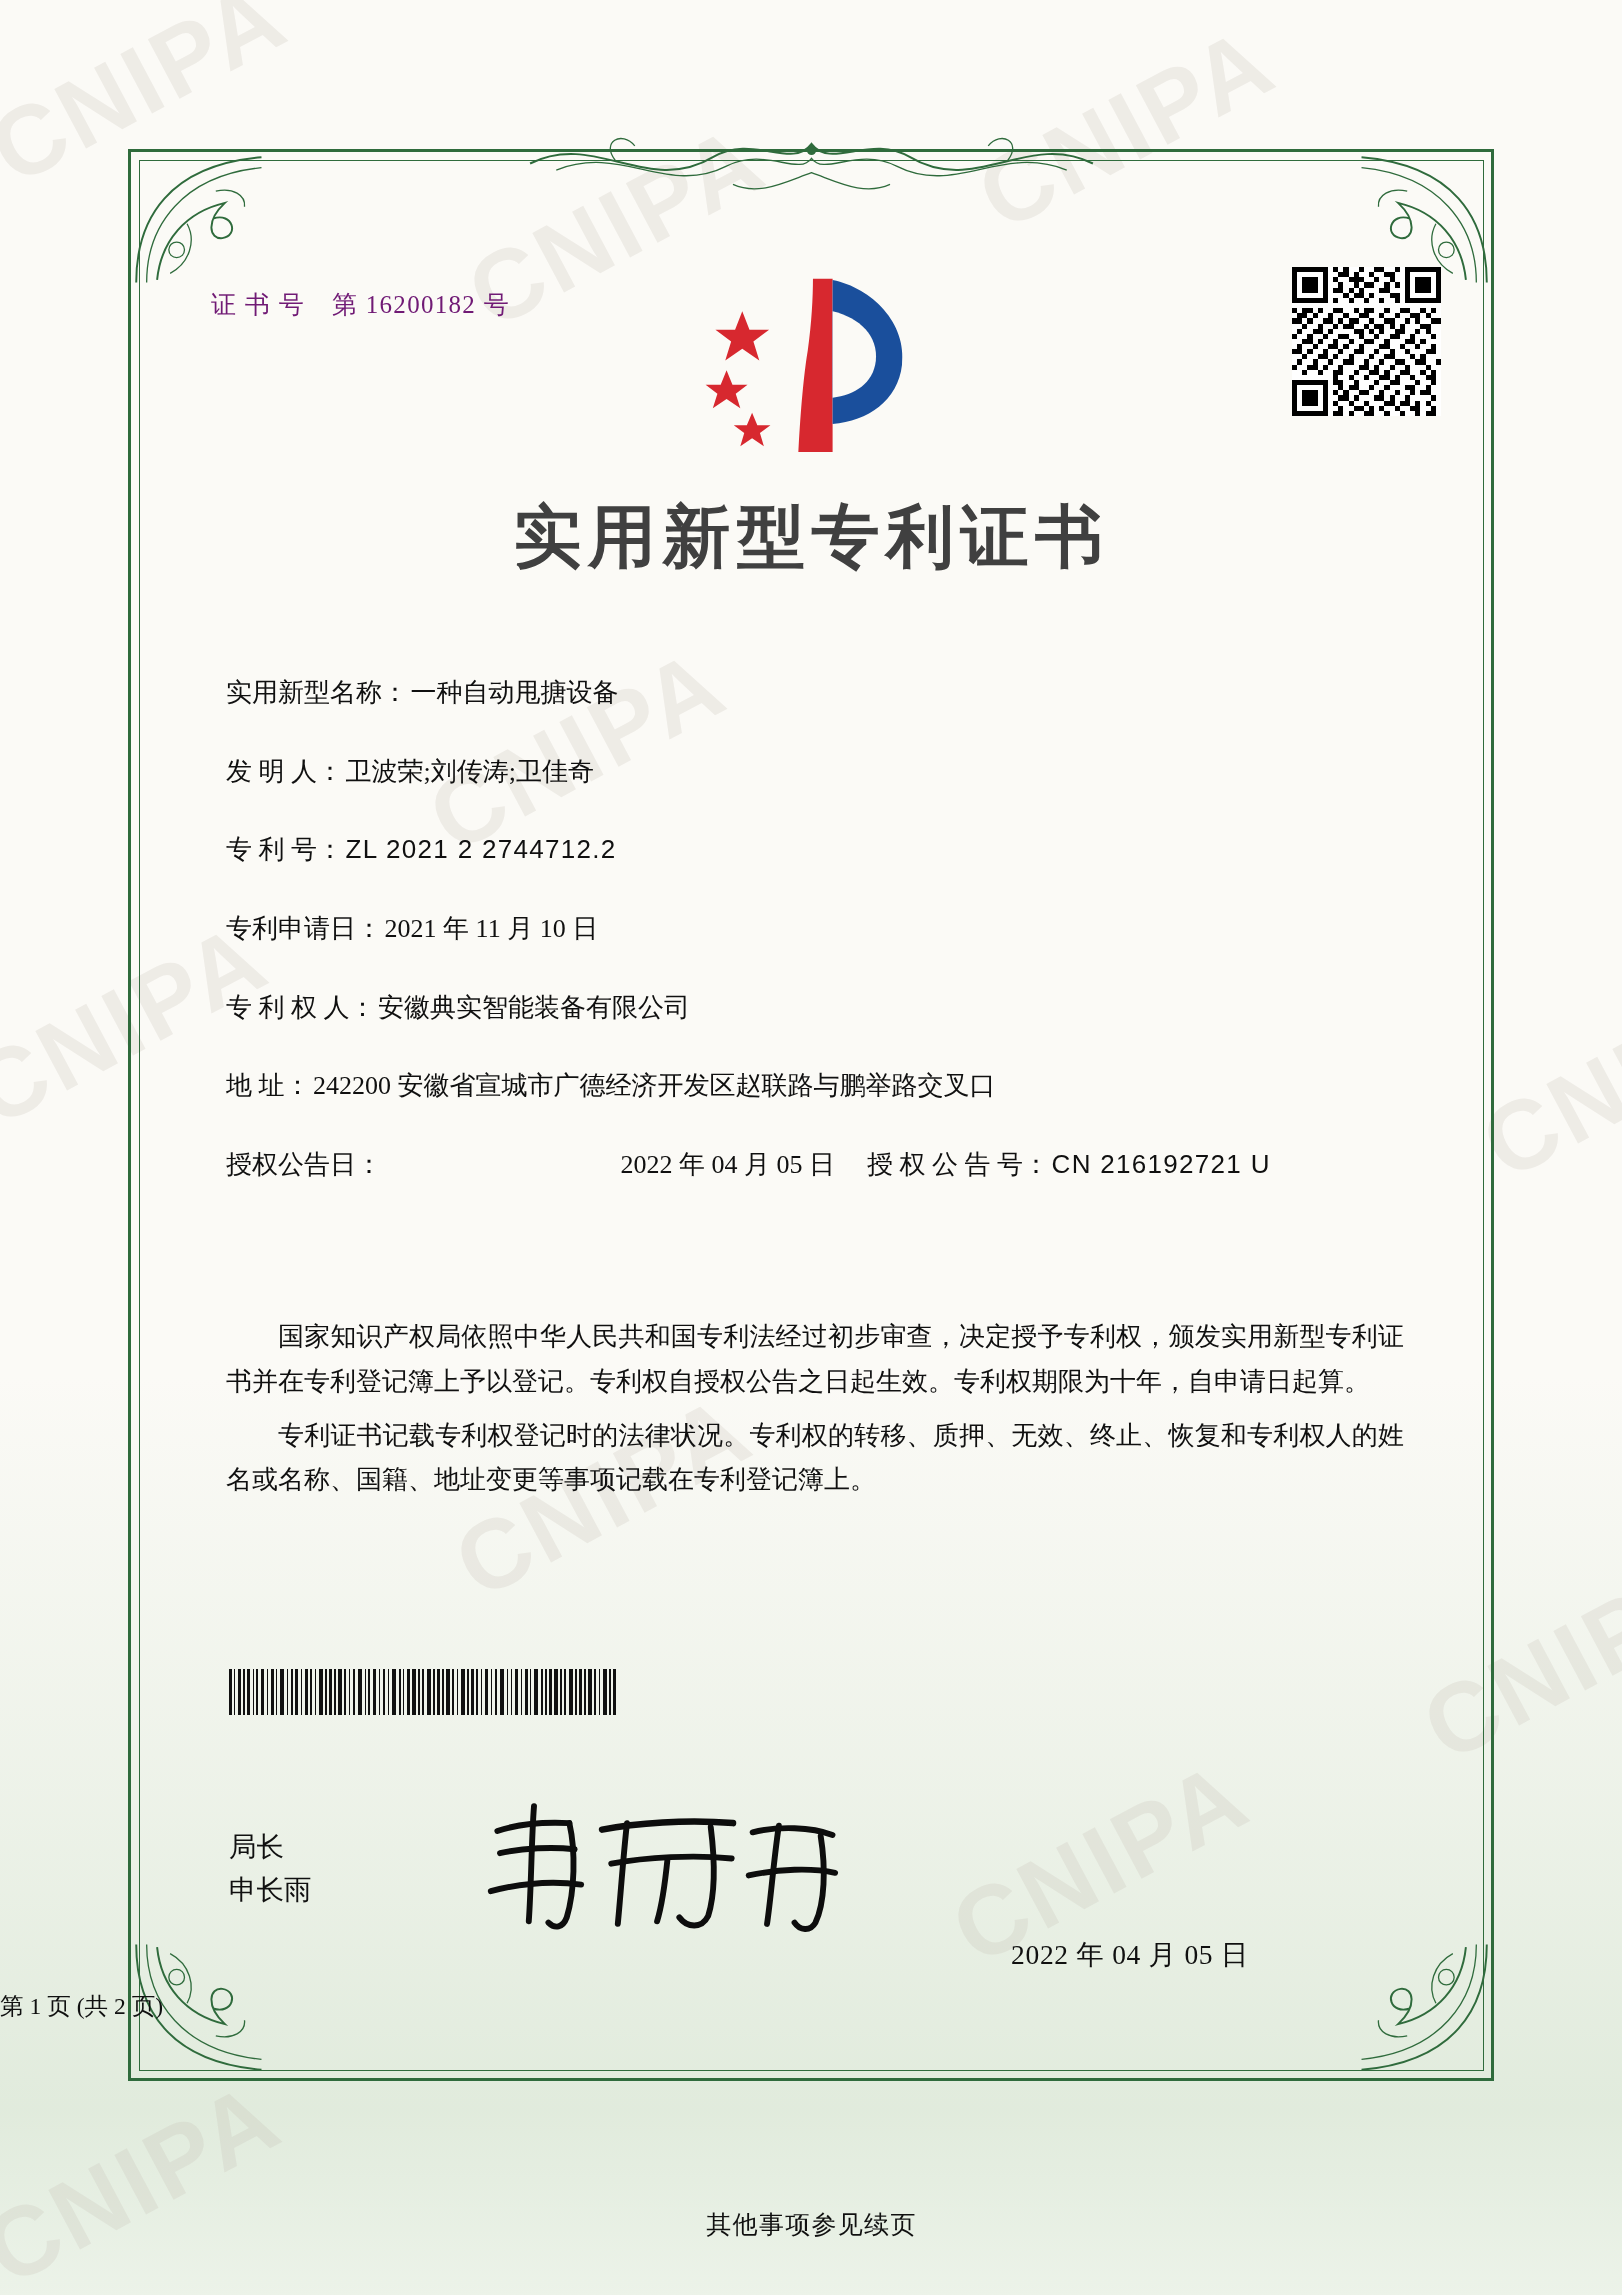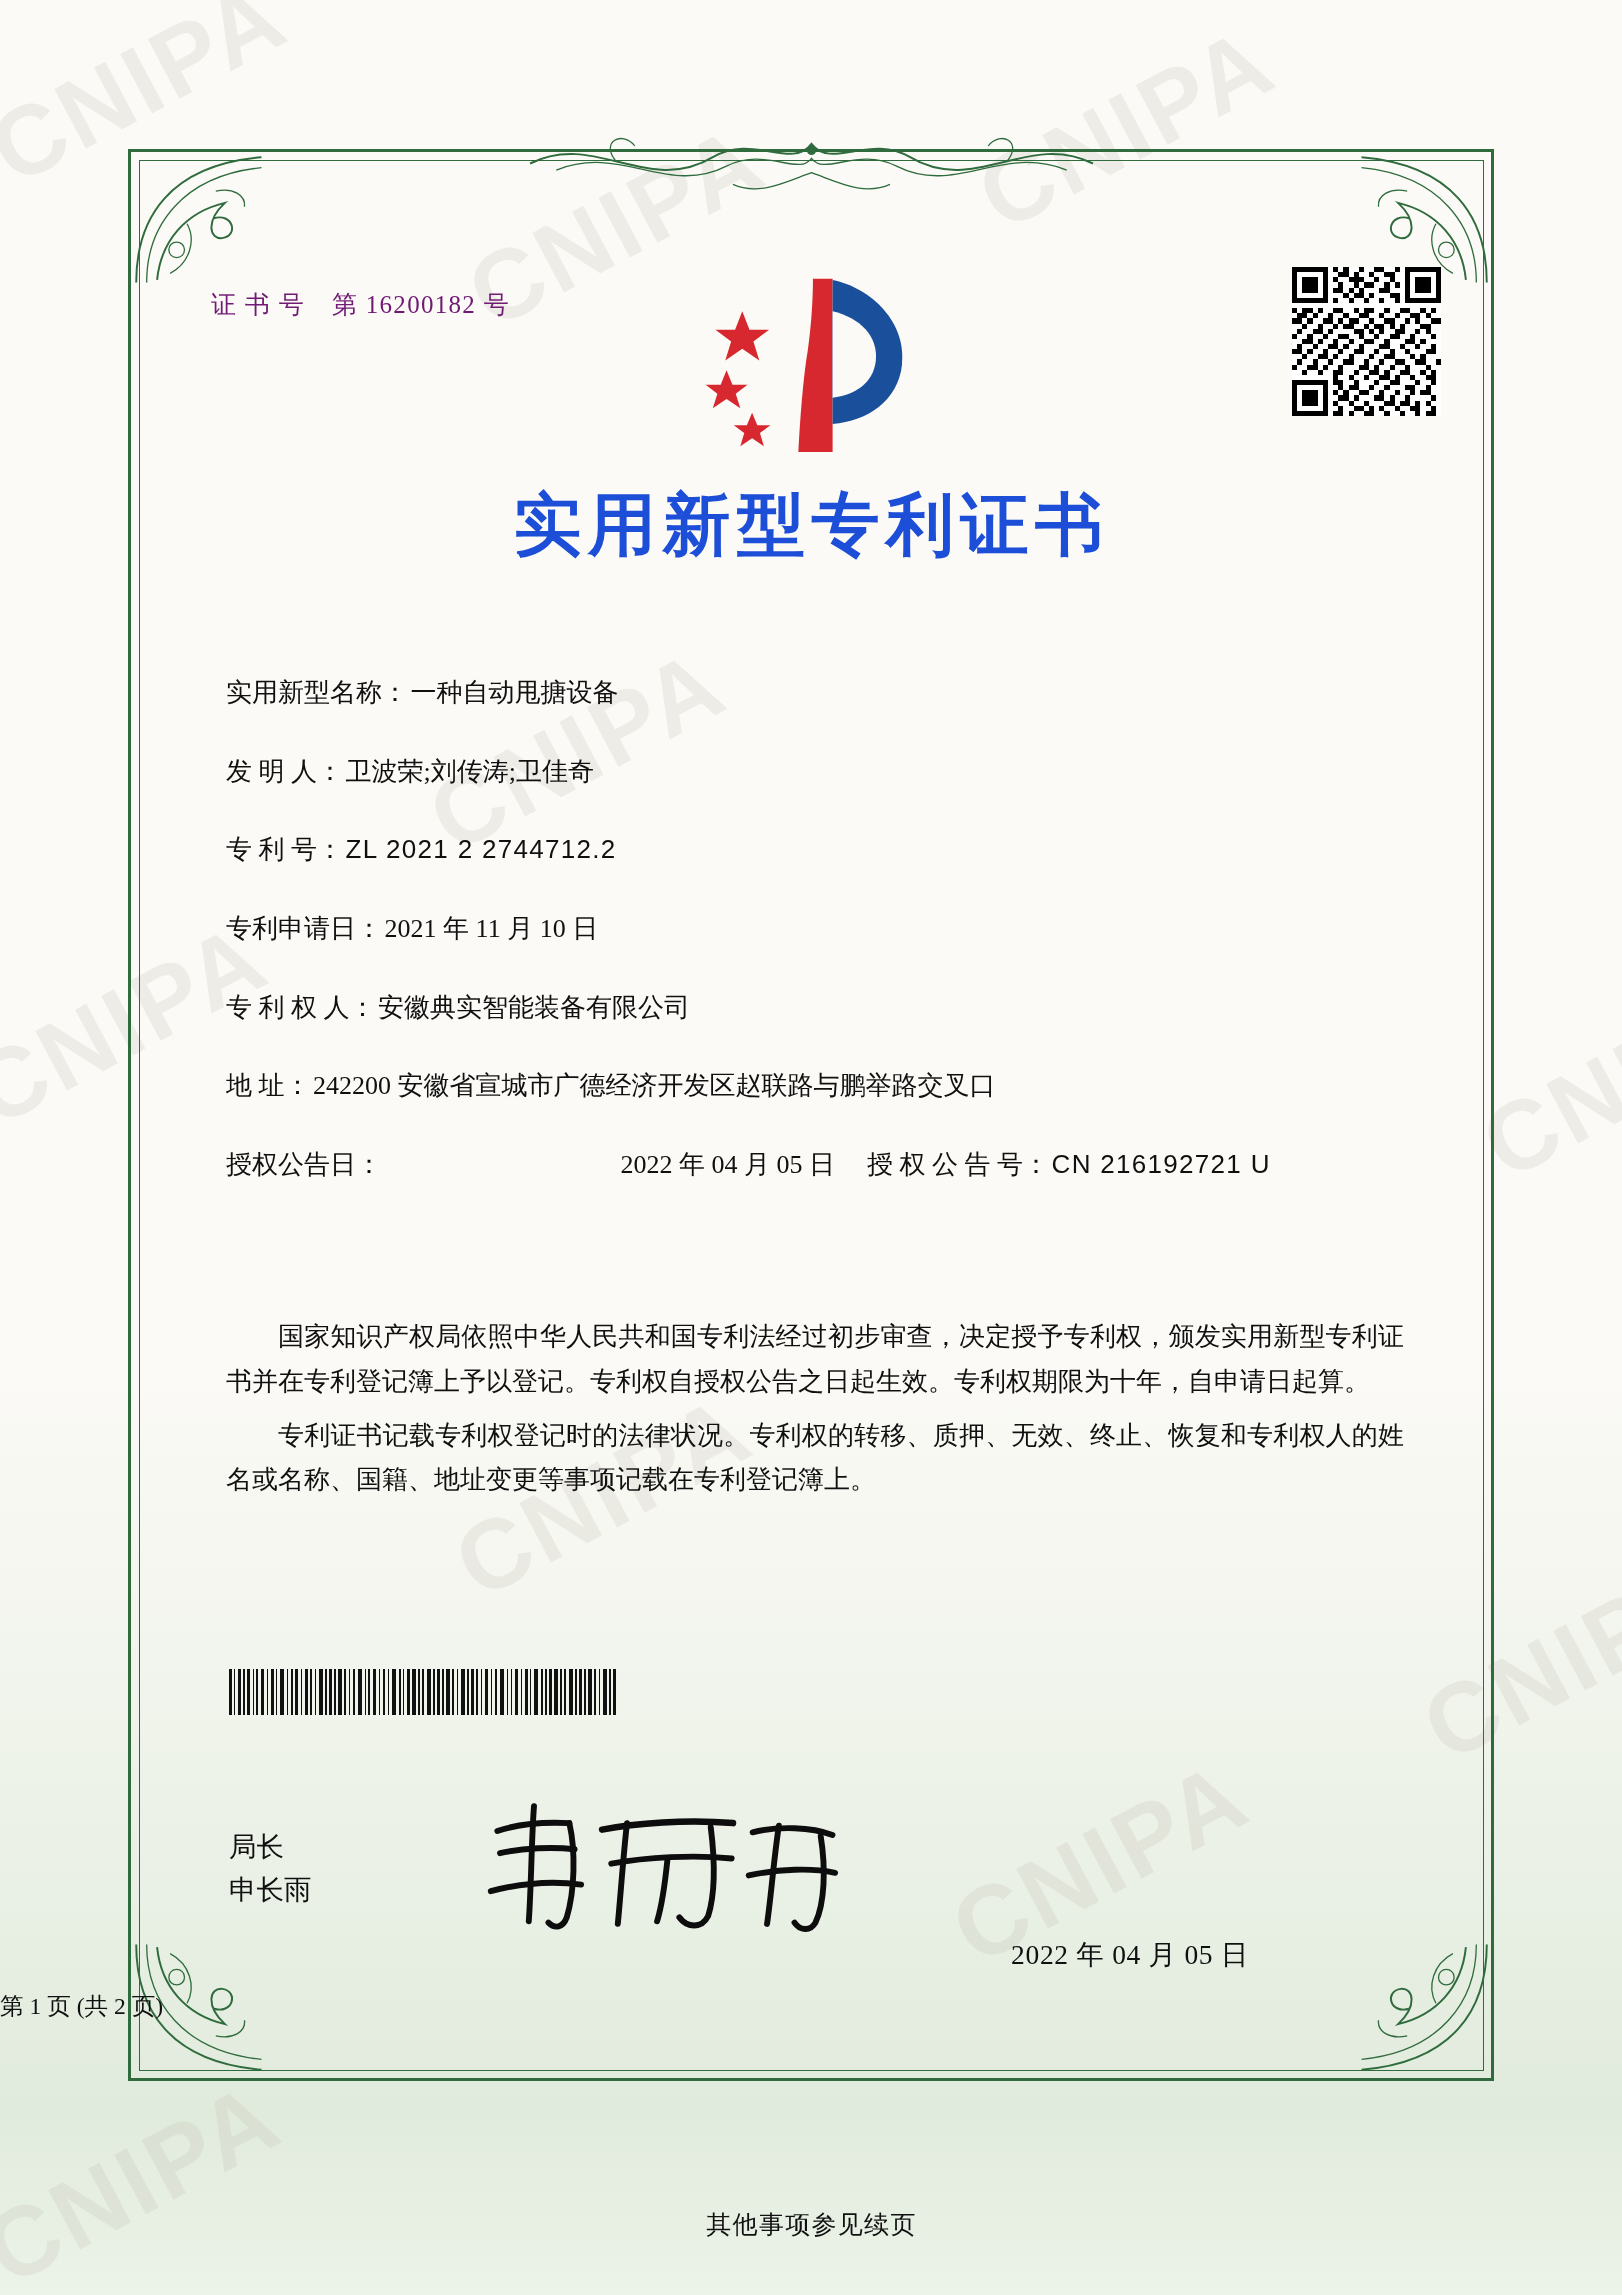--- a/index.html
+++ b/index.html
@@ -101,26 +101,26 @@
   .qr {
     position: absolute;
     left: 1292px; top: 267px;
     width: 149px; height: 149px;
     background: #ffffff;
   }
   .qr svg { width: 100%; height: 100%; display: block; }
 
   .main-title {
     position: absolute;
-    left: 0; right: 0; top: 480px;
+    left: 0; right: 0; top: 492px;
     text-align: center;
     font-size: 68px;
     font-weight: bold;
     letter-spacing: 6.5px;
-    color: #1d4ed8;
+    color: #404040;
     font-family: "DejaVu Serif", "Liberation Serif", serif;
   }
 
   
   .fields {
     position: absolute;
     left: 226px; top: 674px;
     width: 1178px;
   }
   .frow {

